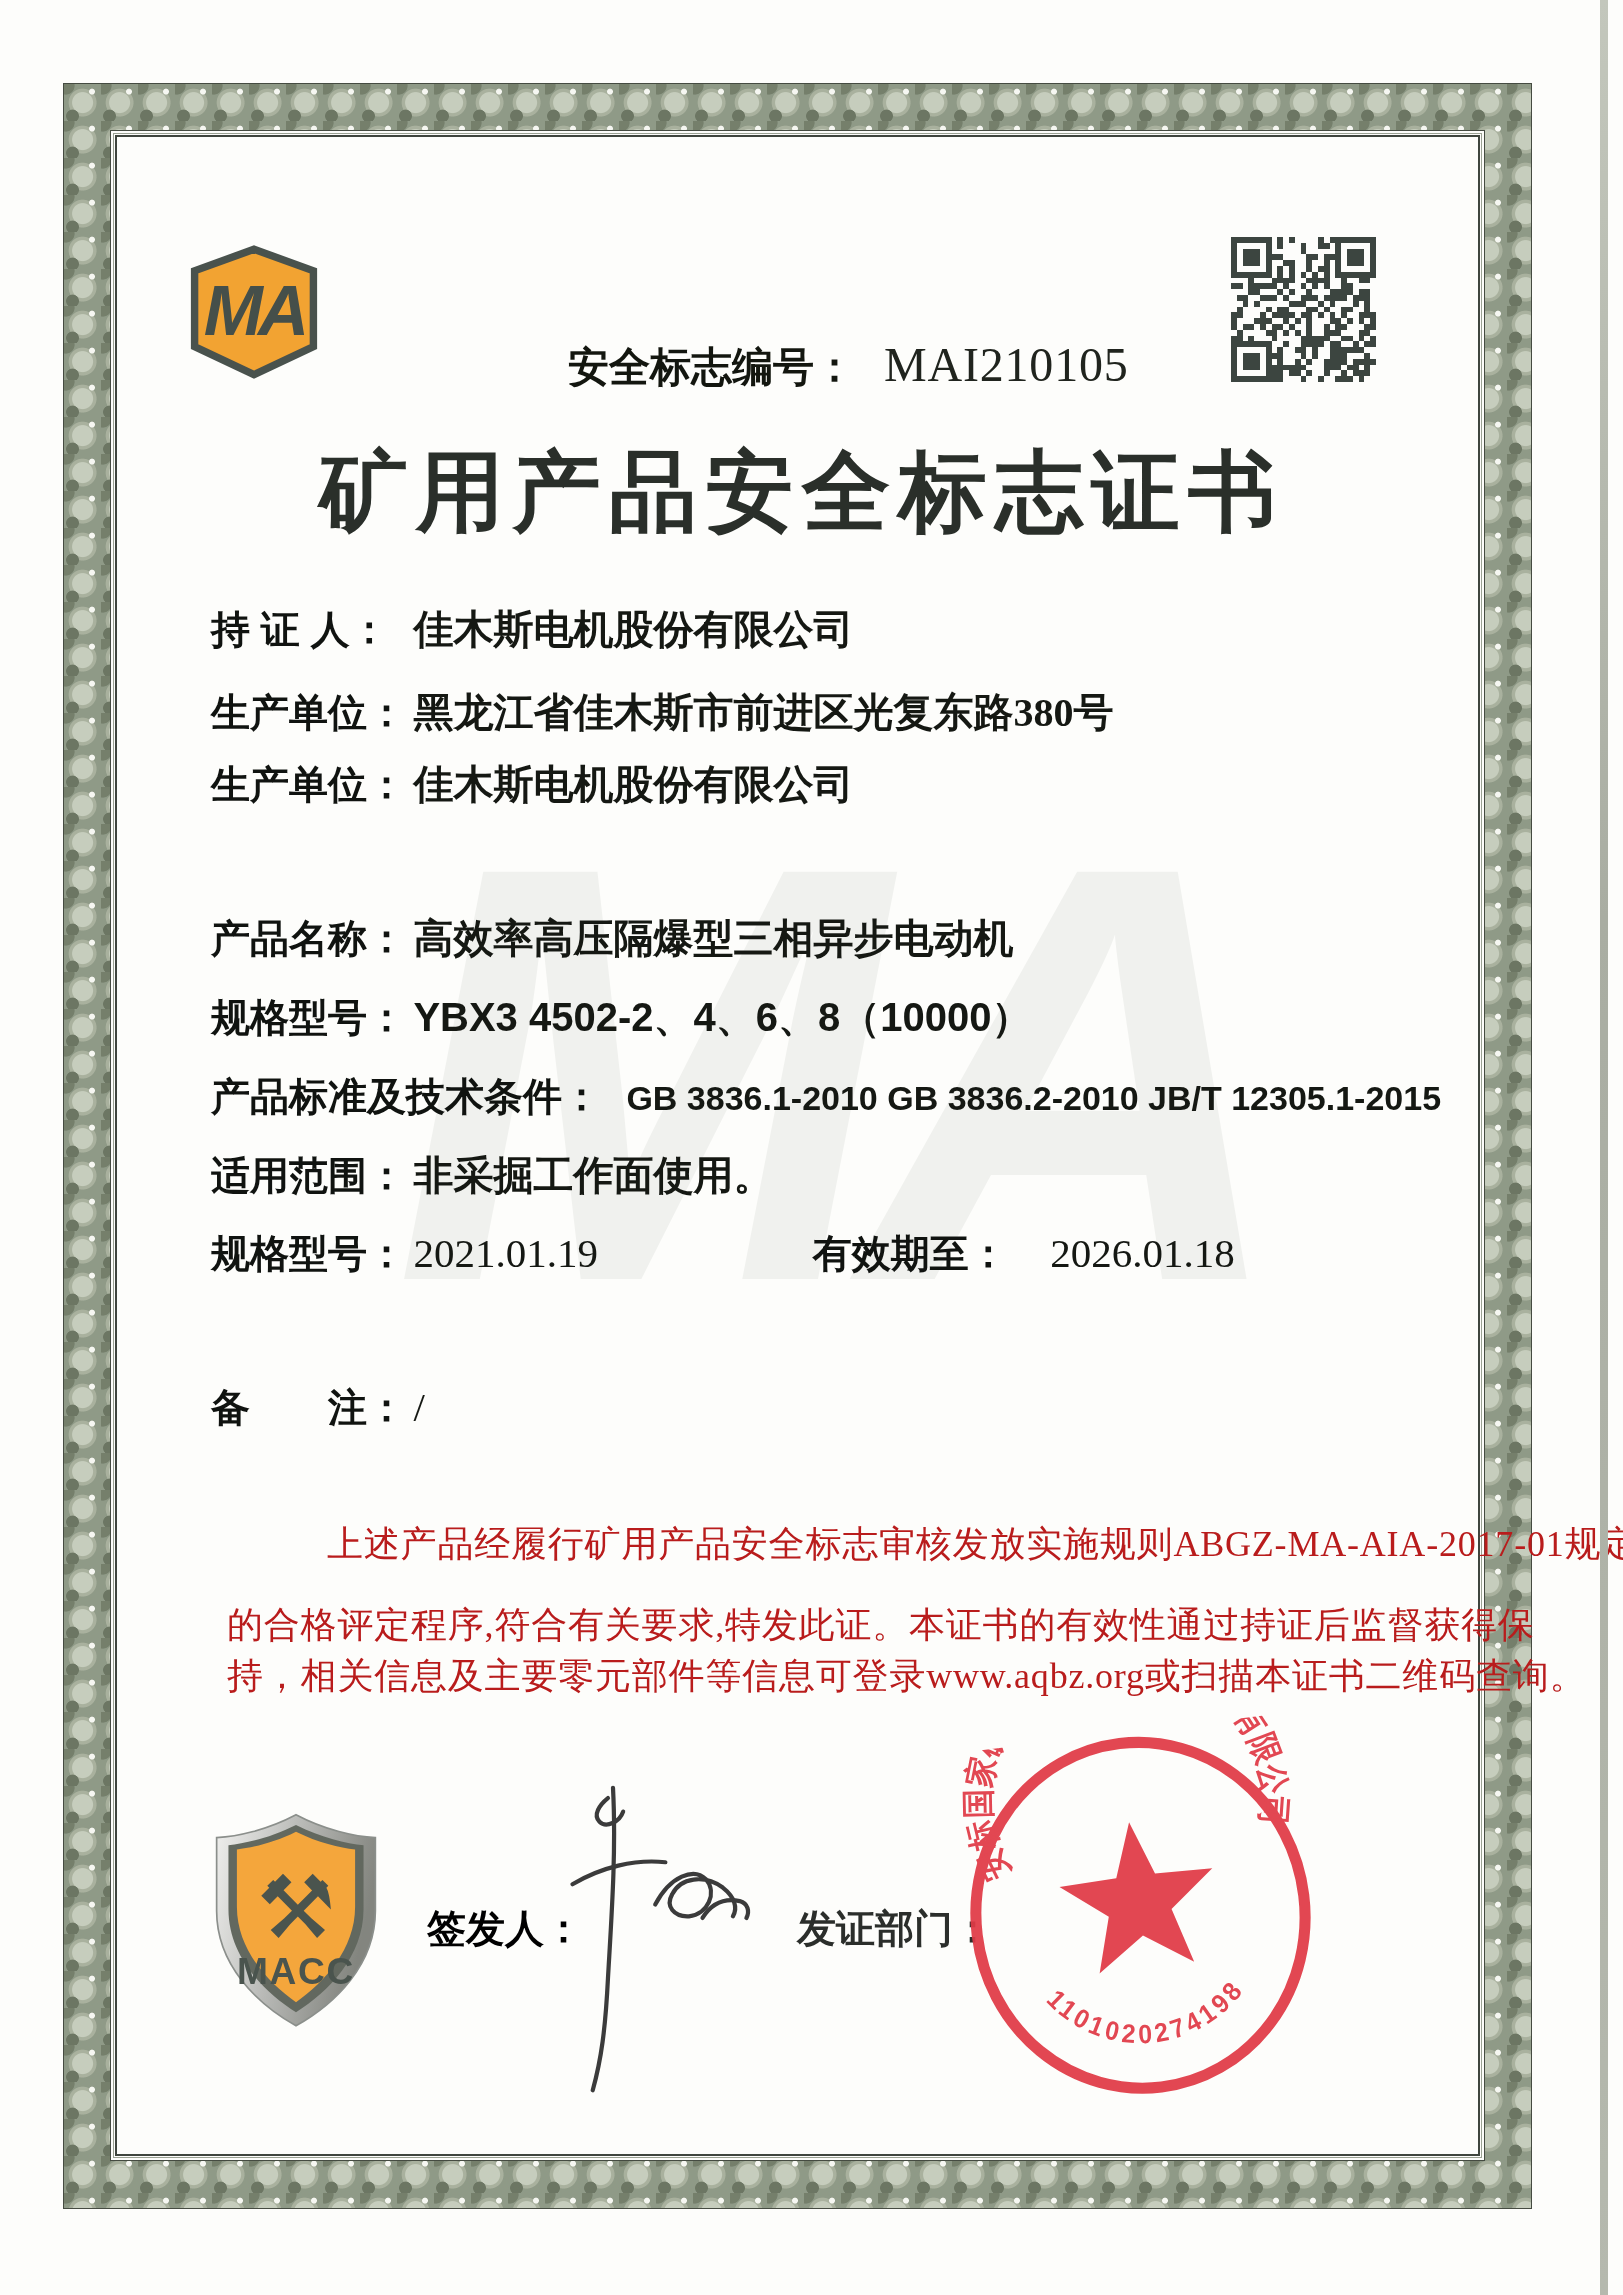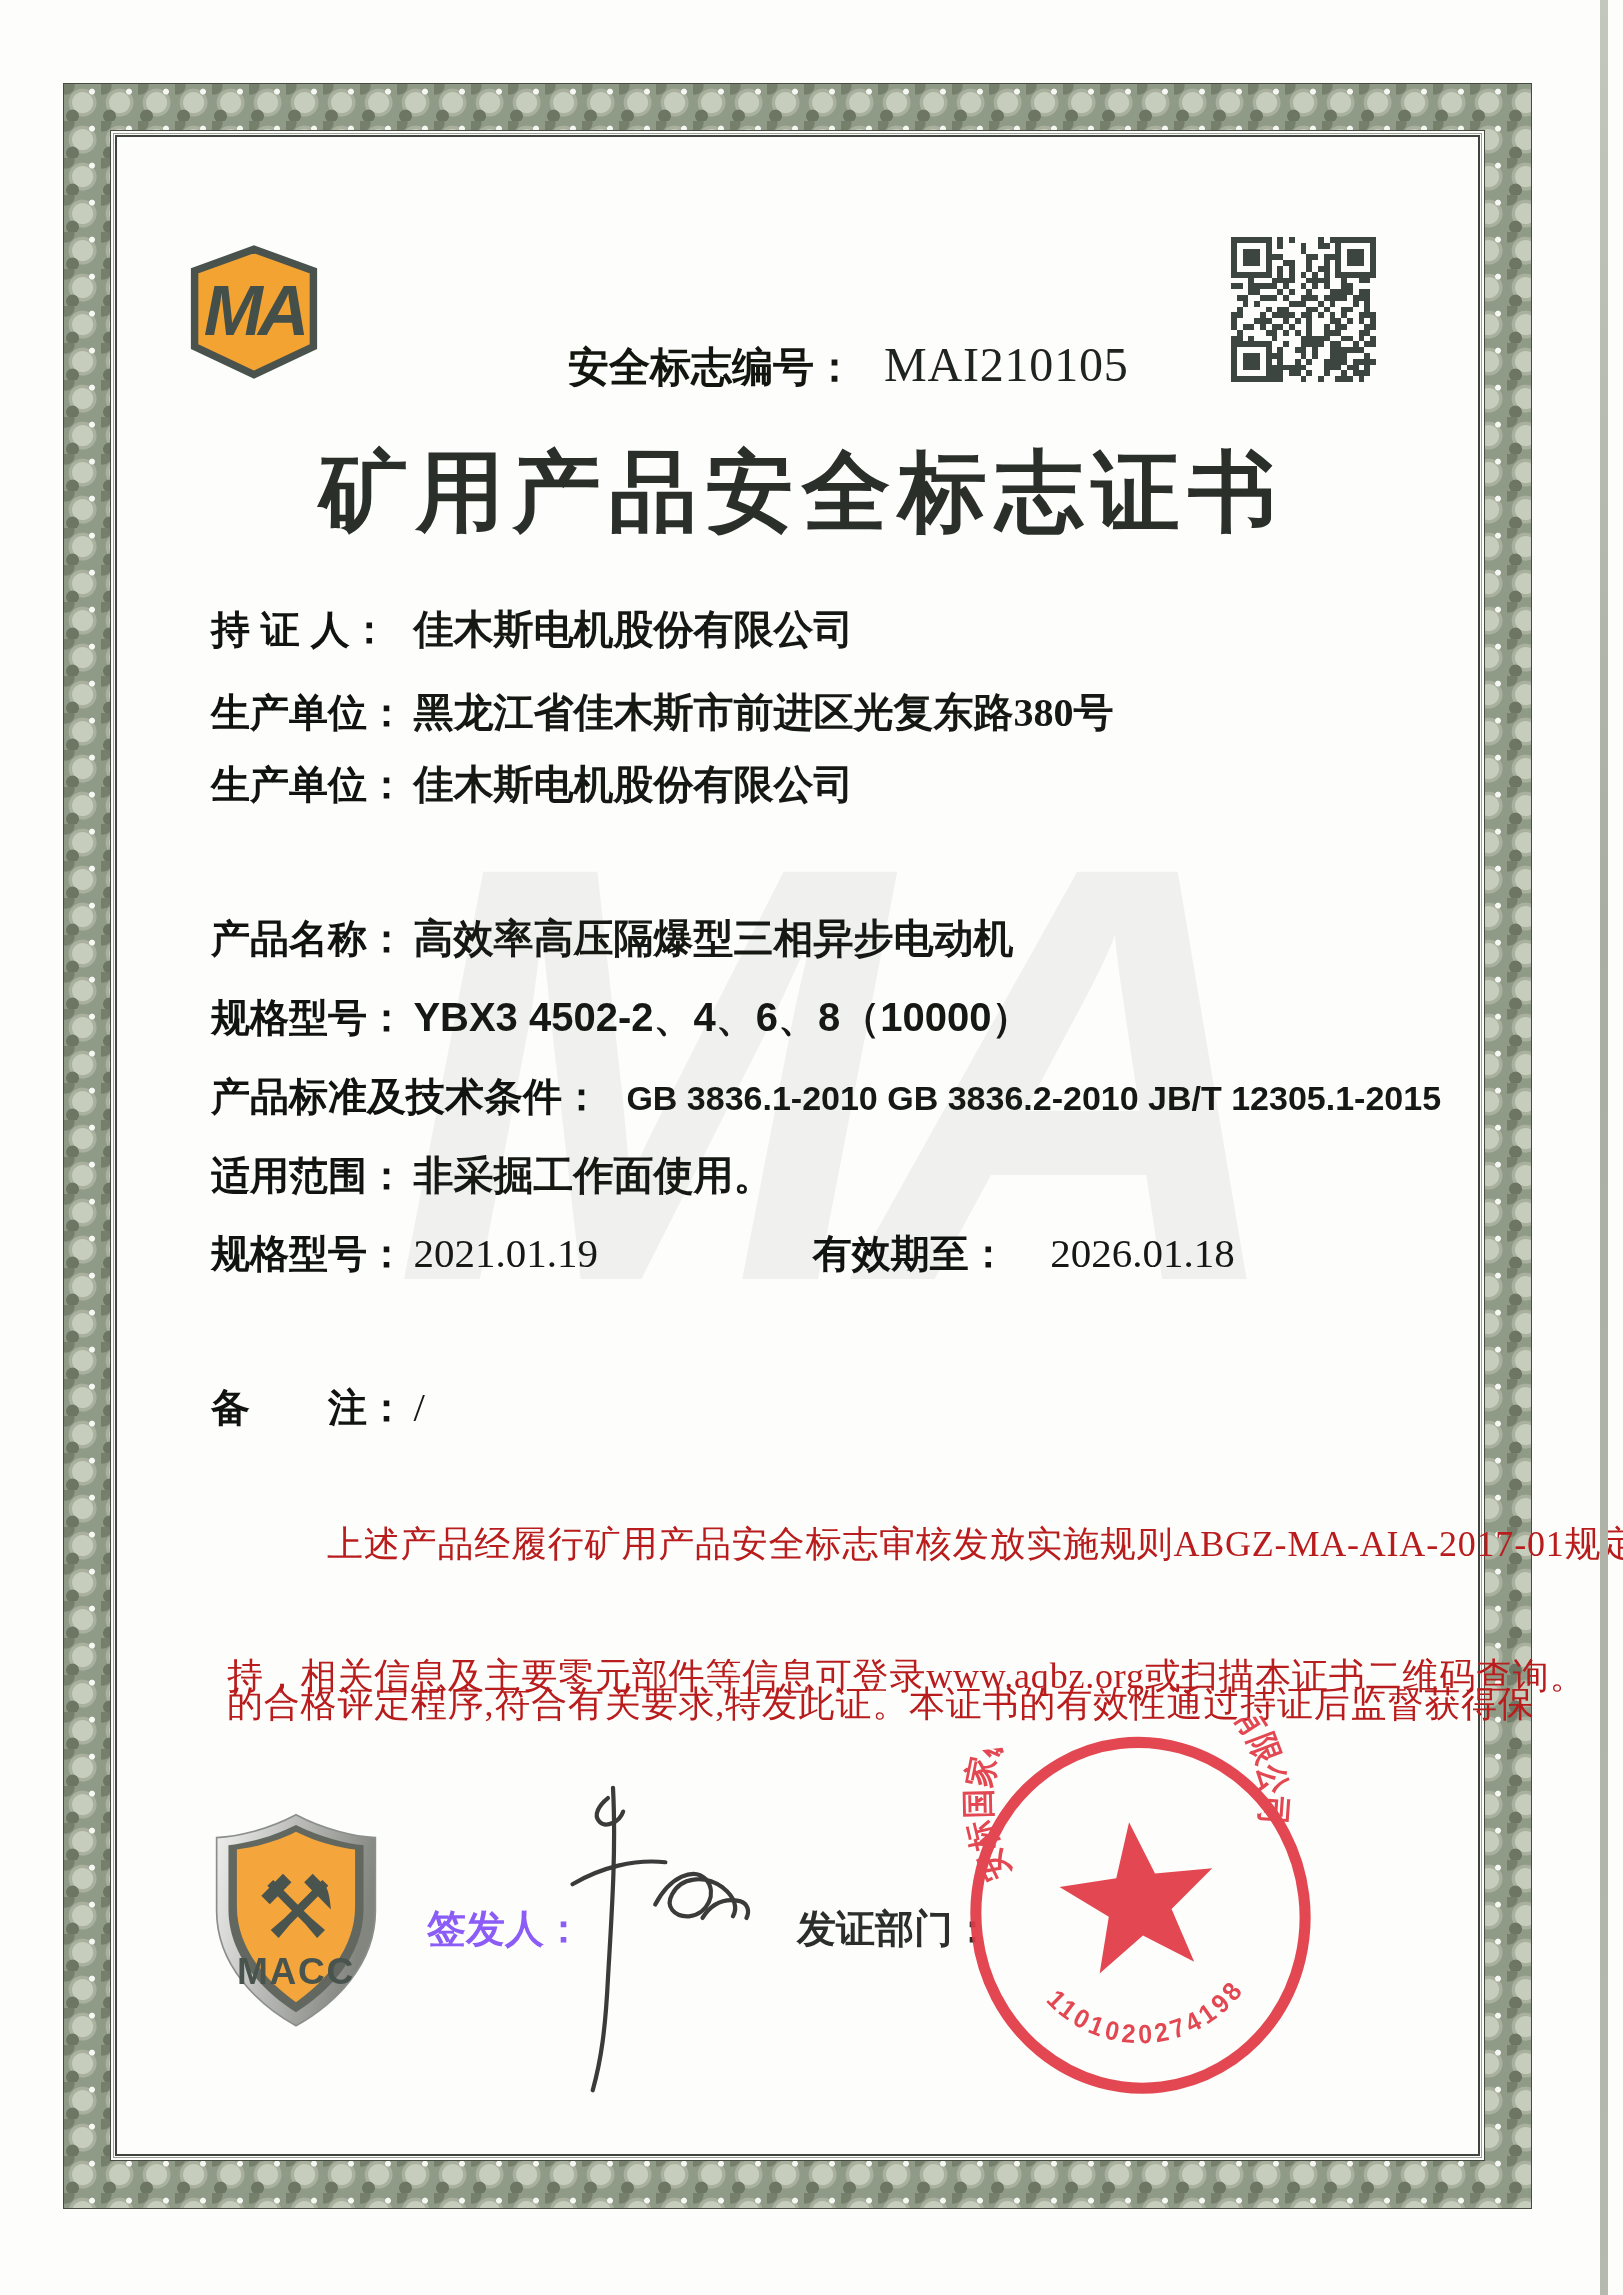--- a/index.html
+++ b/index.html
@@ -45,21 +45,21 @@
   .row .val.num{font:400 41px "Liberation Serif",serif;}
   .row .val.std{font:700 34px "Liberation Sans",sans-serif;margin-left:22px;letter-spacing:0px;}
   .row .val.model{font:700 40px "Liberation Sans",sans-serif;}
   .row .val.w1{display:inline-block;width:396px;}
   .row .val.d2{margin-left:39px;}
 
   .stmt{position:absolute;left:227px;width:1222px;font:400 36px "Liberation Serif",serif;
         color:#b91c1c;letter-spacing:0.8px;white-space:nowrap;}
   .stmt.ind{padding-left:100px;}
 
-  .signer{position:absolute;left:427px;top:1902px;font:700 39px "Liberation Sans",sans-serif;color:#8b5cf6;}
+  .signer{position:absolute;left:427px;top:1902px;font:700 39px "Liberation Sans",sans-serif;color:#000000;}
   .dept{position:absolute;left:797px;top:1902px;font:700 39px "Liberation Sans",sans-serif;color:#2b2e2b;}
   .signature{position:absolute;left:537px;top:1776px;width:228px;height:338px;}
   .shield{position:absolute;left:193px;top:1811px;width:206px;height:222px;}
   .seal{position:absolute;left:962px;top:1732px;width:358px;height:375px;transform:rotate(-7deg);opacity:.93;}
 </style>
 </head>
 <body>
 
 <div class="page">
 
@@ -744,21 +744,21 @@
       <span class="val num w1">2021.01.19</span>
       <span class="lbl wide">有效期至：</span>
       <span class="val num d2">2026.01.18</span>
     </div>
     <div class="row" style="top:1381px">
       <span class="lbl">备　　注：</span>
       <span class="val num">/</span>
     </div>
 
     <div class="stmt ind" style="top:1520px">上述产品经履行矿用产品安全标志审核发放实施规则ABGZ-MA-AIA-2017-01规定</div>
-    <div class="stmt" style="top:1680px">的合格评定程序,符合有关要求,特发此证。本证书的有效性通过持证后监督获得保</div>
+    <div class="stmt" style="top:1601px">的合格评定程序,符合有关要求,特发此证。本证书的有效性通过持证后监督获得保</div>
     <div class="stmt" style="top:1652px">持，相关信息及主要零元部件等信息可登录www.aqbz.org或扫描本证书二维码查询。</div>
 
     <svg class="shield" viewBox="0 0 244 262">
       <defs>
         <linearGradient id="metal" x1="0" y1="0" x2="1" y2="0.3">
           <stop offset="0" stop-color="#f0f0ee"></stop>
             <stop offset="0.5" stop-color="#b9bab7"></stop>
             <stop offset="1" stop-color="#83857f"></stop>
         </linearGradient>
       </defs>

